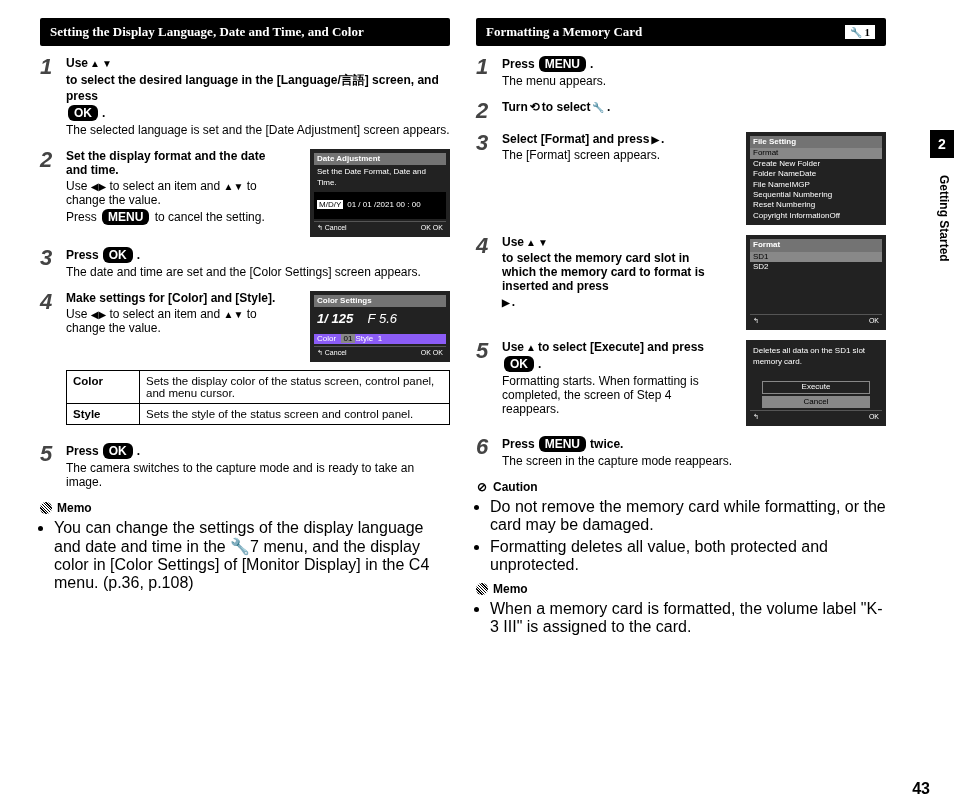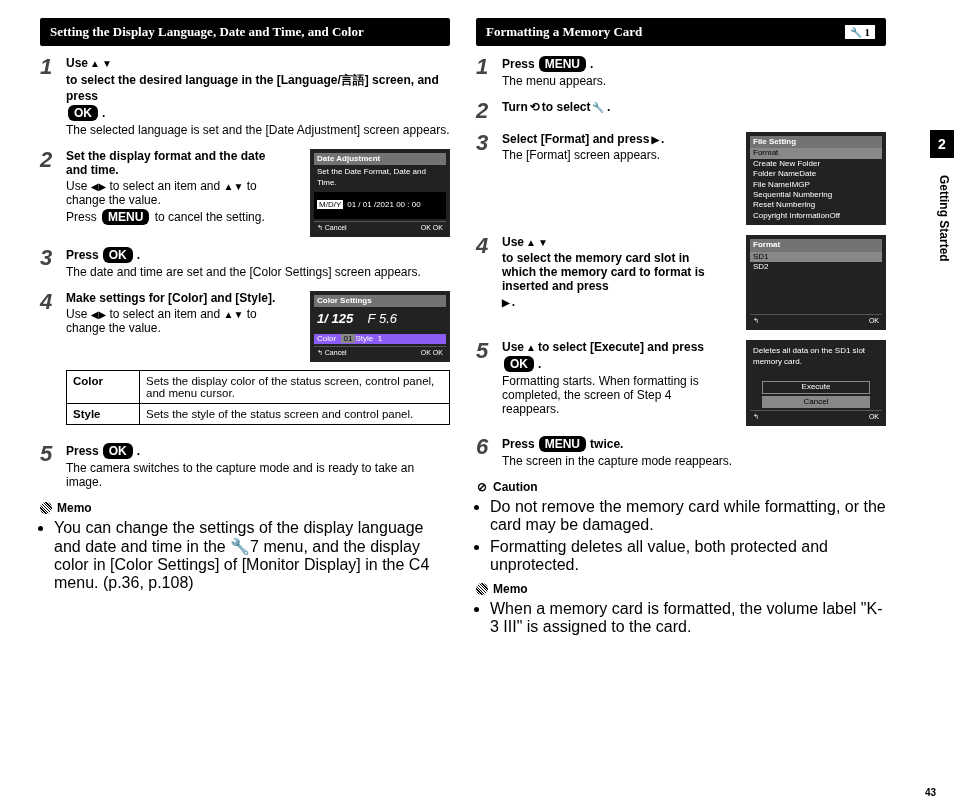--- a/index.html
+++ b/index.html
@@ -125,24 +125,24 @@
   .side-label {
     position:absolute;
     right:3px;
     top:175px;
     writing-mode:vertical-rl;
     font-weight:bold;
     font-size:12px;
   }
   .page-num {
     position:absolute;
-    right:18px;
+    right:24px;
     bottom:12px;
     font-weight:bold;
-    font-size:10px;
+    font-size:16px;
   }
 </style>
 </head>
 <body>
 
 <div class="side-tab"><span>2</span></div>
 <div class="side-label">Getting Started</div>
 <div class="page-num">43</div>
 
 <div class="columns">

